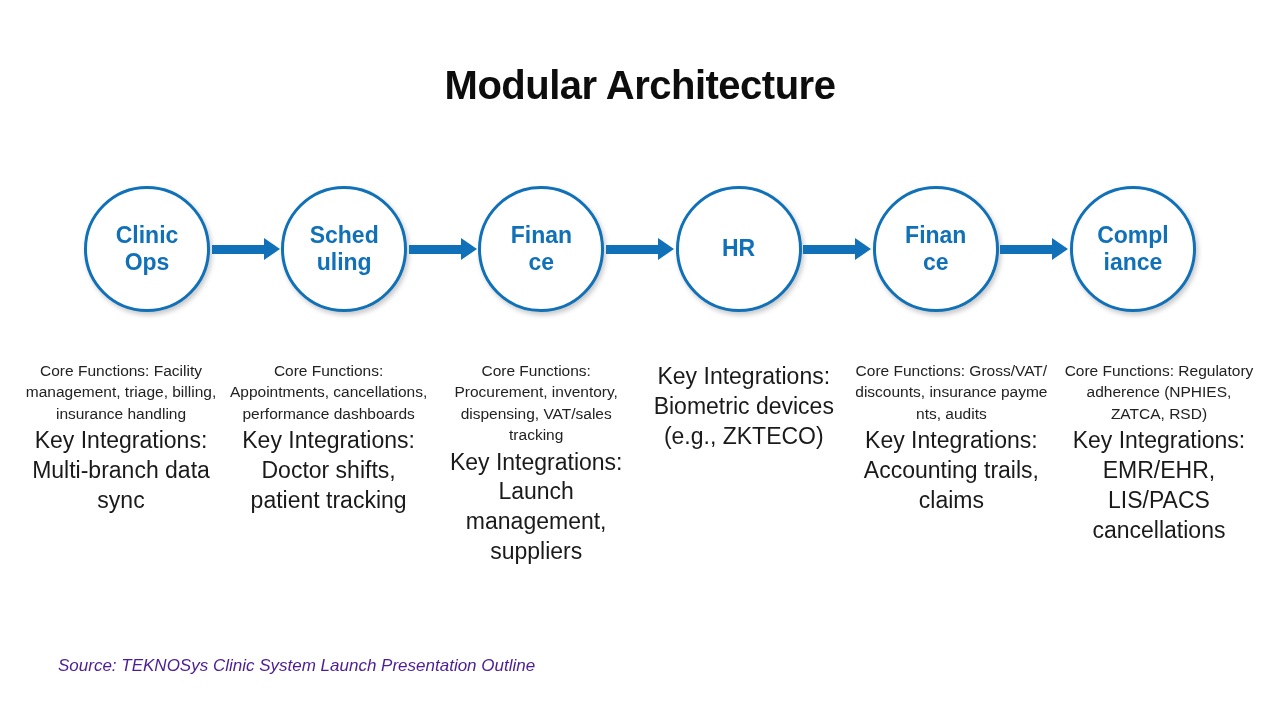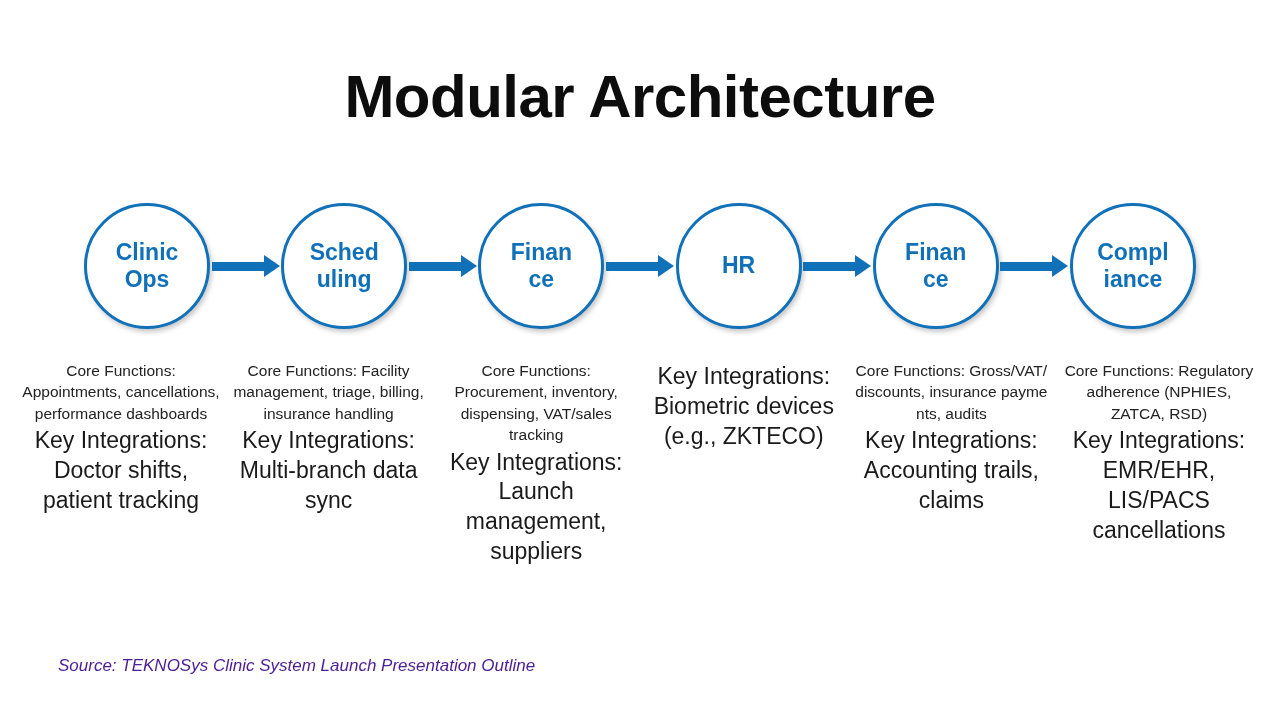--- a/index.html
+++ b/index.html
@@ -16,31 +16,31 @@
     position: relative;
   }
 
   
   .slide-title {
     position: absolute;
     top: 62px;
     left: 0;
     width: 1280px;
     text-align: center;
-    font-size: 60px;
+    font-size: 40px;
     font-weight: bold;
     letter-spacing: -0.5px;
     color: #0d0d0d;
     line-height: 1.15;
   }
 
   
   .flow-row {
     position: absolute;
-    top: 203px;
+    top: 186px;
     left: 84px;
     width: 1112px;
     height: 126px;
     display: flex;
     align-items: center;
     justify-content: space-between;
   }
   .node-wrap {
     position: relative;
     width: 126px;
@@ -201,27 +201,27 @@
     <div class="node-circle">
       <span class="node-label">Compliance</span>
     </div>
   </div>
 
 </div>
 
 <div class="columns">
 
   <div class="column">
+    <div class="core-text">Core Functions: Facility management, triage, billing, insurance handling</div>
+    <div class="key-text">Key Integrations: Multi-branch data sync</div>
+  </div>
+
+  <div class="column">
     <div class="core-text">Core Functions: Appointments, cancellations, performance dashboards</div>
     <div class="key-text">Key Integrations: Doctor shifts, patient tracking</div>
-  </div>
-
-  <div class="column">
-    <div class="core-text">Core Functions: Facility management, triage, billing, insurance handling</div>
-    <div class="key-text">Key Integrations: Multi-branch data sync</div>
   </div>
 
   <div class="column">
     <div class="core-text">Core Functions: Procurement, inventory, dispensing, VAT/sales tracking</div>
     <div class="key-text">Key Integrations: Launch management, suppliers</div>
   </div>
 
   <div class="column">
     <div class="key-text">Key Integrations: Biometric devices (e.g., ZKTECO)</div>
   </div>

